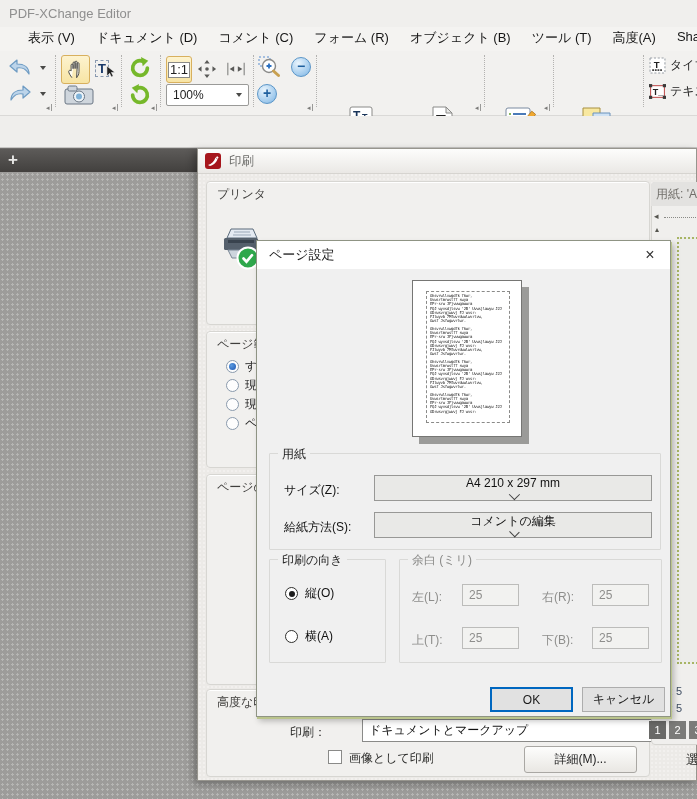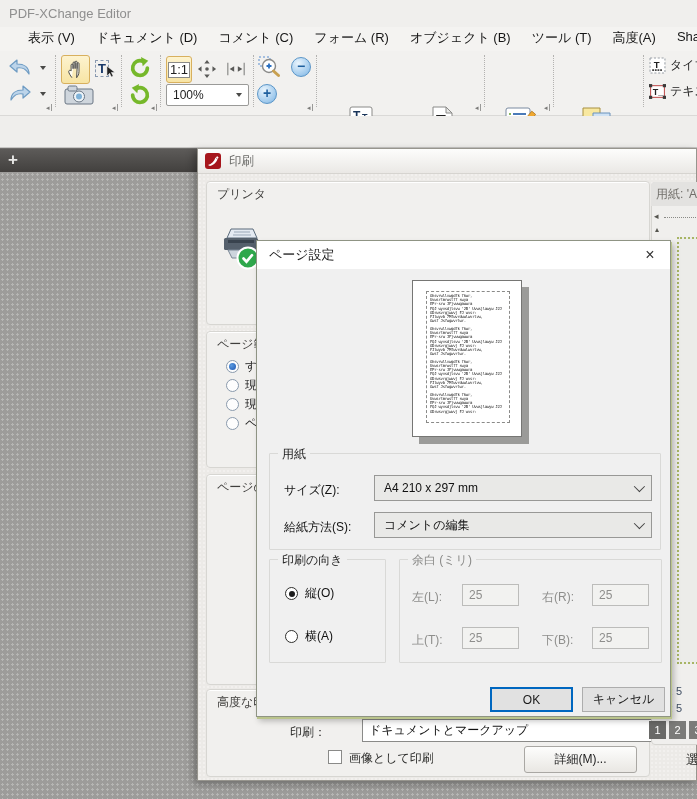--- a/index.html
+++ b/index.html
@@ -77,21 +77,21 @@
     border:1px solid #767674;box-shadow:7px 7px 0 #9b9b99;}
   .pmargin{position:absolute;left:13px;top:10px;right:11px;bottom:13px;border:1px dashed #8a8a88;
     padding:2px 0 0 3px;overflow:hidden;box-sizing:border-box;}
   .pv-line{font-family:"DejaVu Sans Mono",monospace;font-size:4px;line-height:4.2px;color:#1c1c1c;
     white-space:nowrap;overflow:hidden;letter-spacing:-0.3px;}
   .pv-line:empty{height:3.5px;}
   .fieldset{position:absolute;border:1px solid #d9d9d7;border-radius:1px;box-sizing:border-box;}
   .legend{position:absolute;top:-8px;left:8px;background:#f0f0f0;padding:0 4px;font-size:12px;color:#1c1c1c;white-space:nowrap;}
   .legend.dis{color:#8a8a88;}
   .wincombo{position:absolute;background:#e9e9e7;border:1px solid #989896;display:flex;align-items:center;
-    justify-content:space-between;padding:0 9px;box-sizing:border-box;font-size:12px;color:#111;}
+    justify-content:space-between;padding:0 9px;box-sizing:border-box;font-size:12px;color:#111;flex-direction:column;}
   .chev{width:7px;height:7px;border-right:1.4px solid #444;border-bottom:1.4px solid #444;transform:rotate(45deg) translateY(-2px);}
   .psradio{width:13px;height:13px;border-radius:50%;border:1px solid #2f2f2d;background:#fff;box-sizing:border-box;position:relative;flex:0 0 13px;}
   .psradio.on::after{content:"";position:absolute;left:2.5px;top:2.5px;width:6px;height:6px;border-radius:50%;background:#1c1c1c;}
   .ps-row{position:absolute;display:flex;align-items:center;gap:7px;}
   .ps-row .rl{font-size:12px;color:#111;}
   .dlbl{position:absolute;font-size:12px;color:#8e8e8c;white-space:nowrap;}
   .dinp{position:absolute;background:#f2f2f0;border:1px solid #bcbcba;box-sizing:border-box;
     font-size:12px;color:#8e8e8c;line-height:20px;padding-left:6px;}
   .winbtn{position:absolute;width:83px;height:25px;background:#e1e1e1;border:1px solid #adadad;
     font-size:12px;color:#1a1a1a;display:flex;align-items:center;justify-content:center;box-sizing:border-box;text-align:right;}

